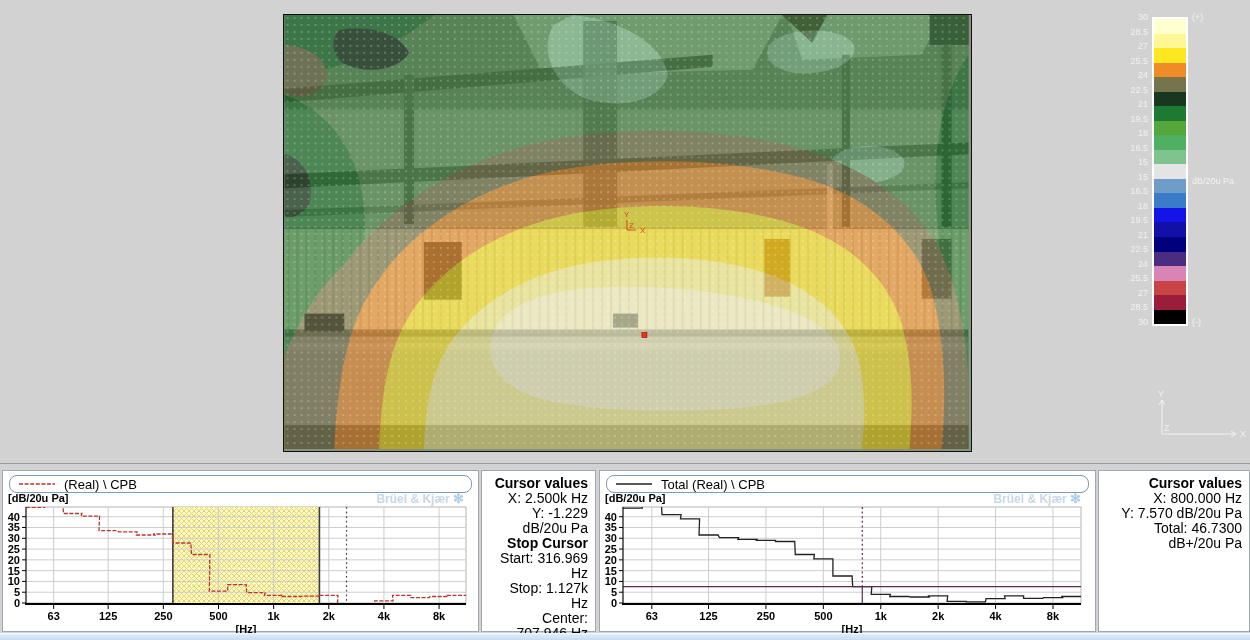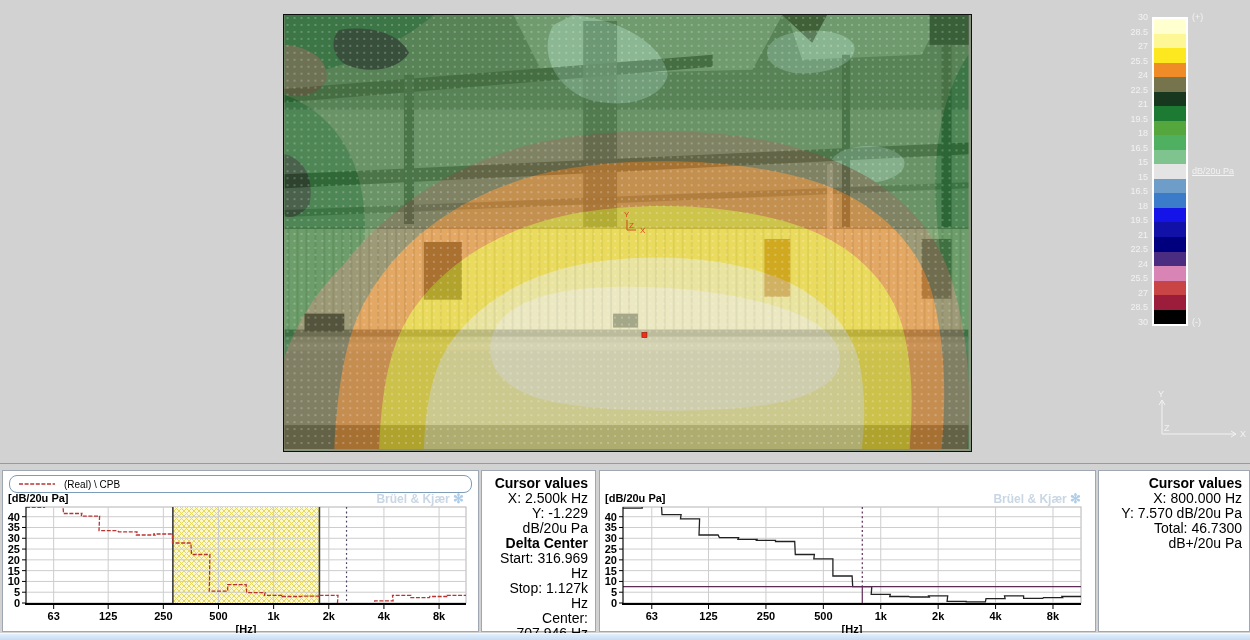--- a/index.html
+++ b/index.html
@@ -14,21 +14,21 @@
   .cb-unit{position:absolute;left:1192px;font-size:9px;color:#f2f2f2;}
   
   #axis-indicator{position:absolute;left:1148px;top:388px;}
   
   .panel{position:absolute;top:470px;height:162px;background:#ffffff;border:1px solid #9fa8b2;box-sizing:border-box;}
   #panel-left-chart{left:2px;width:477px;}
   #panel-cursor-1{left:481px;width:115px;}
   #panel-right-chart{left:599px;width:497px;}
   #panel-cursor-2{left:1098px;width:152px;}
   .legend-box{position:absolute;left:6px;right:6px;top:4px;height:16px;border:1px solid #7d9cb8;border-radius:8px;background:#fff;display:flex;align-items:center;padding-left:8px;gap:8px;}
-  .legend-label{font-size:10px;color:#000;white-space:pre;}
+  .legend-label{font-size:13px;color:#000;white-space:pre;}
   .y-unit{position:absolute;left:5px;top:21px;font-size:11px;font-weight:bold;color:#000;}
   .watermark{position:absolute;right:14px;top:20px;font-size:12px;font-weight:bold;color:#c9d6e4;white-space:nowrap;}
   .watermark .fan{color:#aecde8;font-size:13px;}
   .chart-svg{position:absolute;left:1px;top:30px;}
   
   .cv{padding:5px 7px;font-size:14px;color:#000;line-height:15px;text-align:right;}
   .cv .cv-title{font-weight:bold;}
   
   #bottom-strip{position:absolute;left:0;top:633px;width:1250px;height:7px;background:linear-gradient(#e2eefb,#c2d9f2);border-top:1px solid #f5f9ff;}
   .nosel{user-select:none;}
@@ -155,21 +155,21 @@
         <div class="cb-label" style="left: 1106px; top: 215.333px;">19.5</div>
         <div class="cb-label" style="left: 1106px; top: 229.857px;">21</div>
         <div class="cb-label" style="left: 1106px; top: 244.381px;">22.5</div>
         <div class="cb-label" style="left: 1106px; top: 258.905px;">24</div>
         <div class="cb-label" style="left: 1106px; top: 273.429px;">25.5</div>
         <div class="cb-label" style="left: 1106px; top: 287.952px;">27</div>
         <div class="cb-label" style="left: 1106px; top: 302.476px;">28.5</div>
         <div class="cb-label" style="left: 1106px; top: 317px;">30</div>
       </div>
     <div class="cb-unit" style="top:12px;">(+)</div>
-    <div class="cb-unit" style="top:166px;text-decoration:underline;">dB/20u Pa</div>
+    <div class="cb-unit" style="top:176px;">dB/20u Pa</div>
     <div class="cb-unit" style="top:317px;">(-)</div>
 
     <svg id="axis-indicator" width="100" height="54">
       <g stroke="#f2f2f2" stroke-width="1" fill="none">
         <line x1="14" y1="46" x2="14" y2="12"></line>
         <line x1="14" y1="12" x2="11" y2="17"></line>
           <line x1="14" y1="12" x2="17" y2="17"></line>
         <line x1="14" y1="46" x2="88" y2="46"></line>
         <line x1="88" y1="46" x2="83" y2="43"></line>
           <line x1="88" y1="46" x2="83" y2="49"></line>
@@ -259,29 +259,35 @@
         <text x="435.08611810597984" y="119" text-anchor="middle" font-size="11" font-weight="bold" fill="#000" font-family="Liberation Sans,sans-serif">8k</text>
         <text x="242" y="132" text-anchor="middle" font-size="11" font-weight="bold" fill="#000" font-family="Liberation Sans,sans-serif">[Hz]</text>
       </svg>
   </div>
 
   <div class="panel" id="panel-cursor-1">
     <div class="cv">
       <div class="cv-title">Cursor values</div>
       <div>X: 2.500k Hz</div>
       <div>Y: -1.229 dB/20u Pa</div>
-      <div class="cv-title">Delta Center</div>
+      <div class="cv-title">Stop Cursor</div>
       <div>Start: 316.969 Hz</div>
       <div>Stop: 1.127k Hz</div>
       <div>Center: 707.946 Hz</div>
       <div>Width: 2.500k Hz</div>
     </div>
   </div>
 
   <div class="panel" id="panel-right-chart">
+    <div class="legend-box">
+      <svg width="38" height="8">
+          <line x1="1" y1="4" x2="37" y2="4" stroke="#222" stroke-width="1.4"></line>
+        </svg>
+      <span class="legend-label">Total (Real) \ CPB</span>
+    </div>
     <div class="y-unit">[dB/20u Pa]</div>
     <div class="watermark nosel"><span>Brüel &amp; Kjær</span> <span class="fan">✻</span></div>
     <svg class="chart-svg" id="chart-right" width="493" height="132">
         <rect x="22" y="6" width="458" height="96" fill="#ffffff" stroke="#b4b4b4" stroke-width="1"></rect>
         <clipPath id="chart-right-clip">
           <rect x="22" y="6" width="458" height="96"></rect>
         </clipPath>
         <line x1="22" y1="91.21348314606742" x2="480" y2="91.21348314606742" stroke="#cdcdcd" stroke-width="1"></line>
         <line x1="22" y1="80.42696629213484" x2="480" y2="80.42696629213484" stroke="#cdcdcd" stroke-width="1"></line>
         <line x1="22" y1="69.64044943820224" x2="480" y2="69.64044943820224" stroke="#cdcdcd" stroke-width="1"></line>

